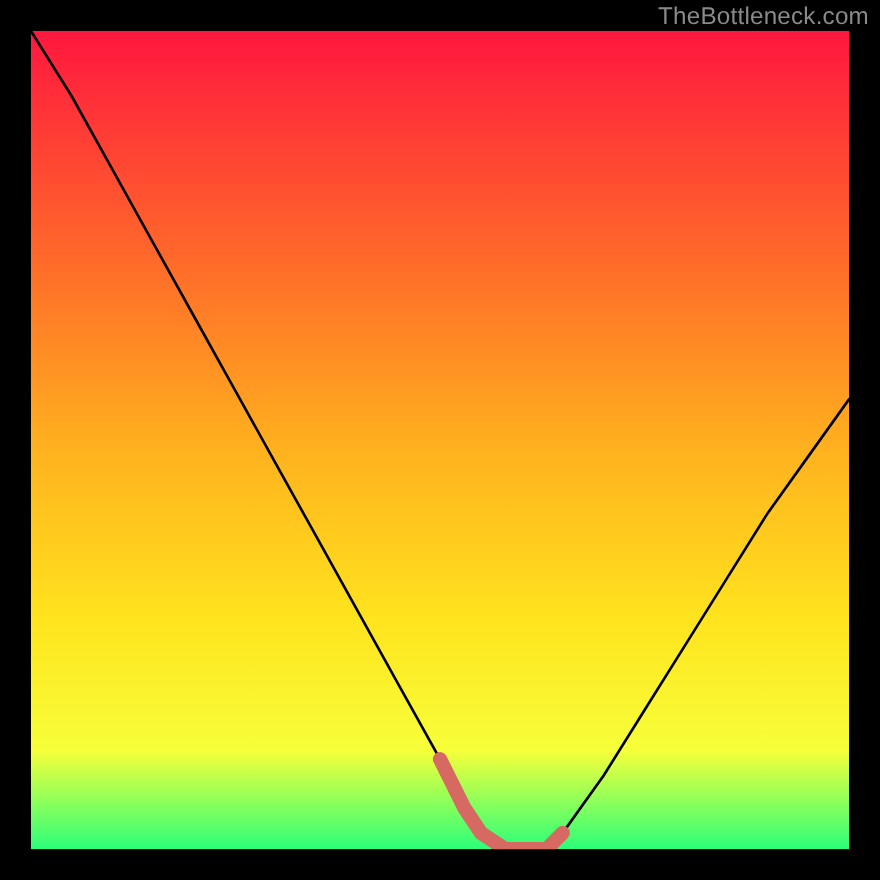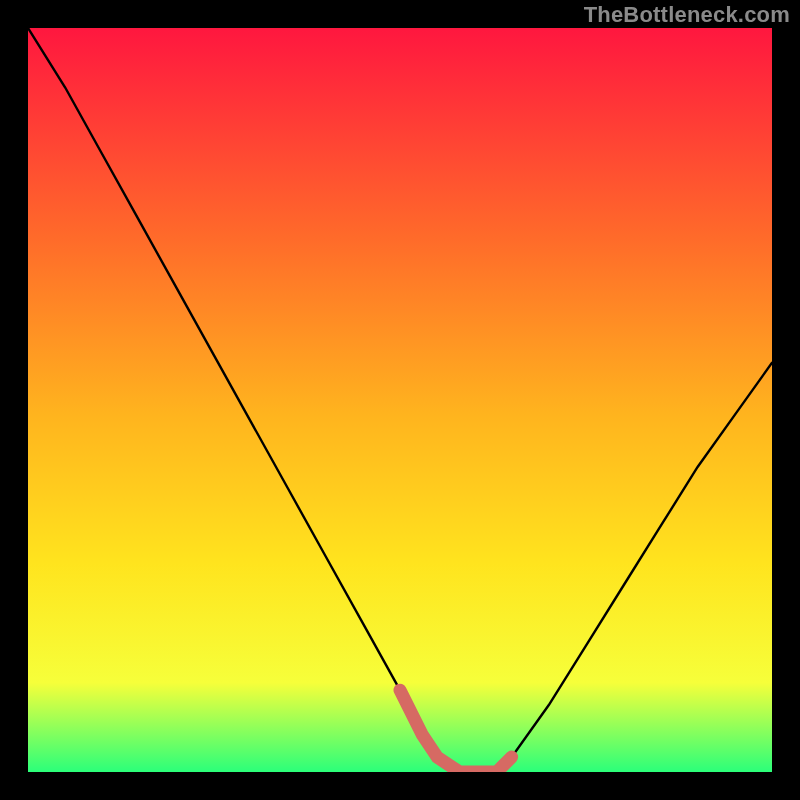--- a/index.html
+++ b/index.html
@@ -18,21 +18,21 @@
     width: 800px;
     height: 800px;
     background: #000;
   }
   .watermark {
     position: absolute;
     top: 2px;
     right: 10px;
     color: #8a8a8a;
     font-size: 22px;
-    font-weight: 700;
+    font-weight: 400;
     letter-spacing: 0.2px;
     user-select: none;
   }
   .plot {
     position: absolute;
     left: 28px;
     top: 28px;
     width: 744px;
     height: 744px;
   }

